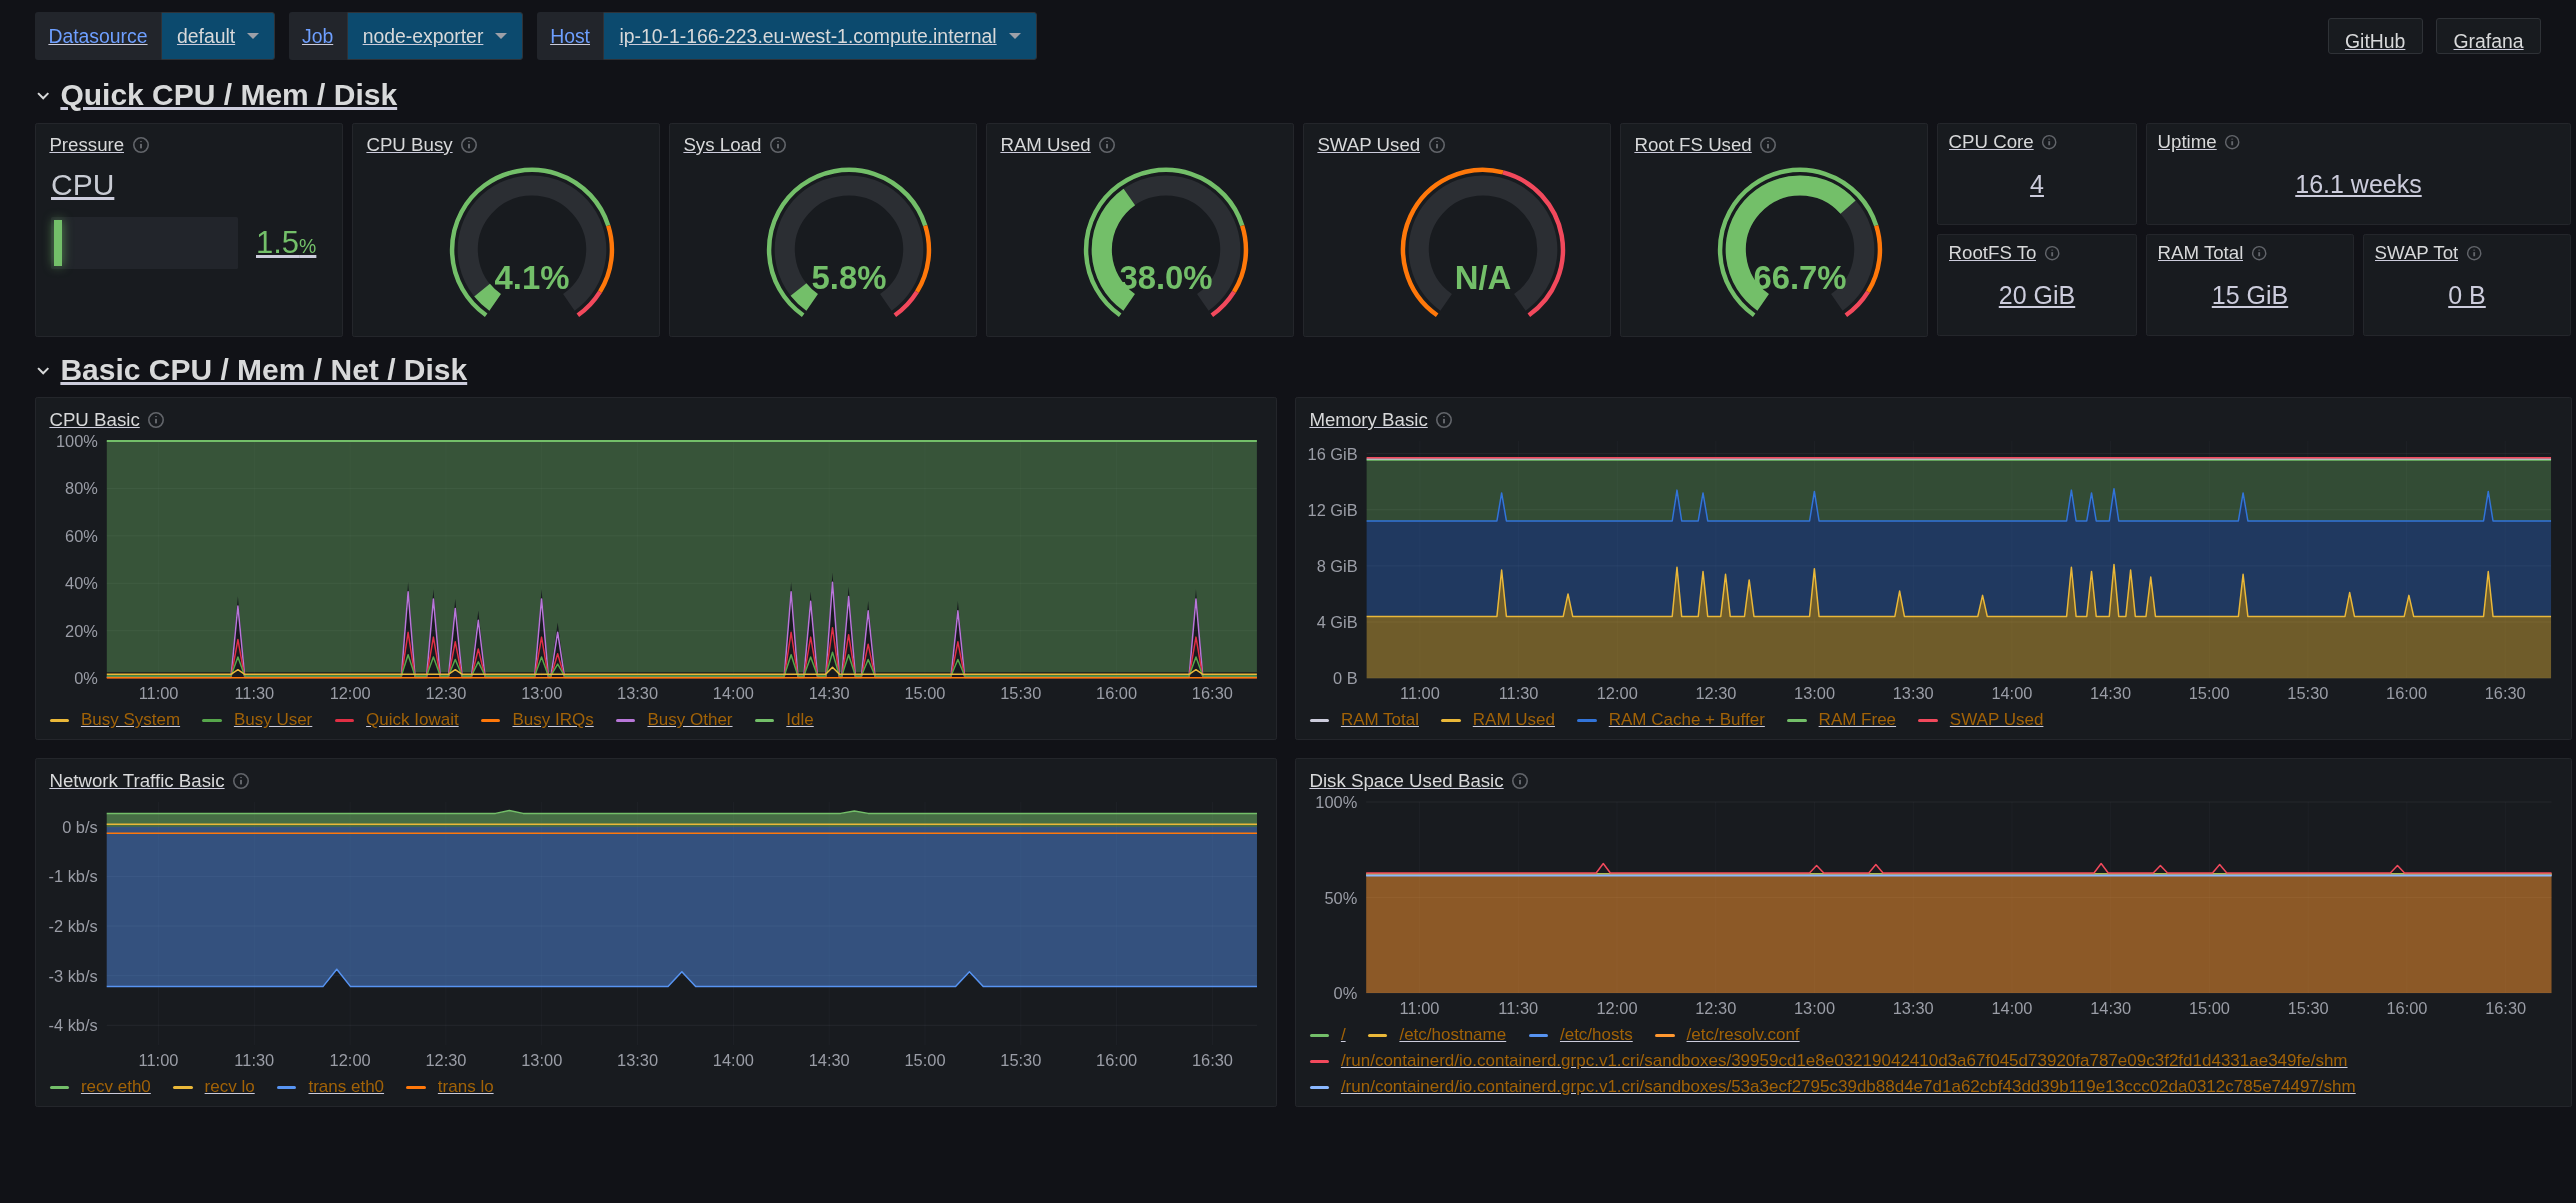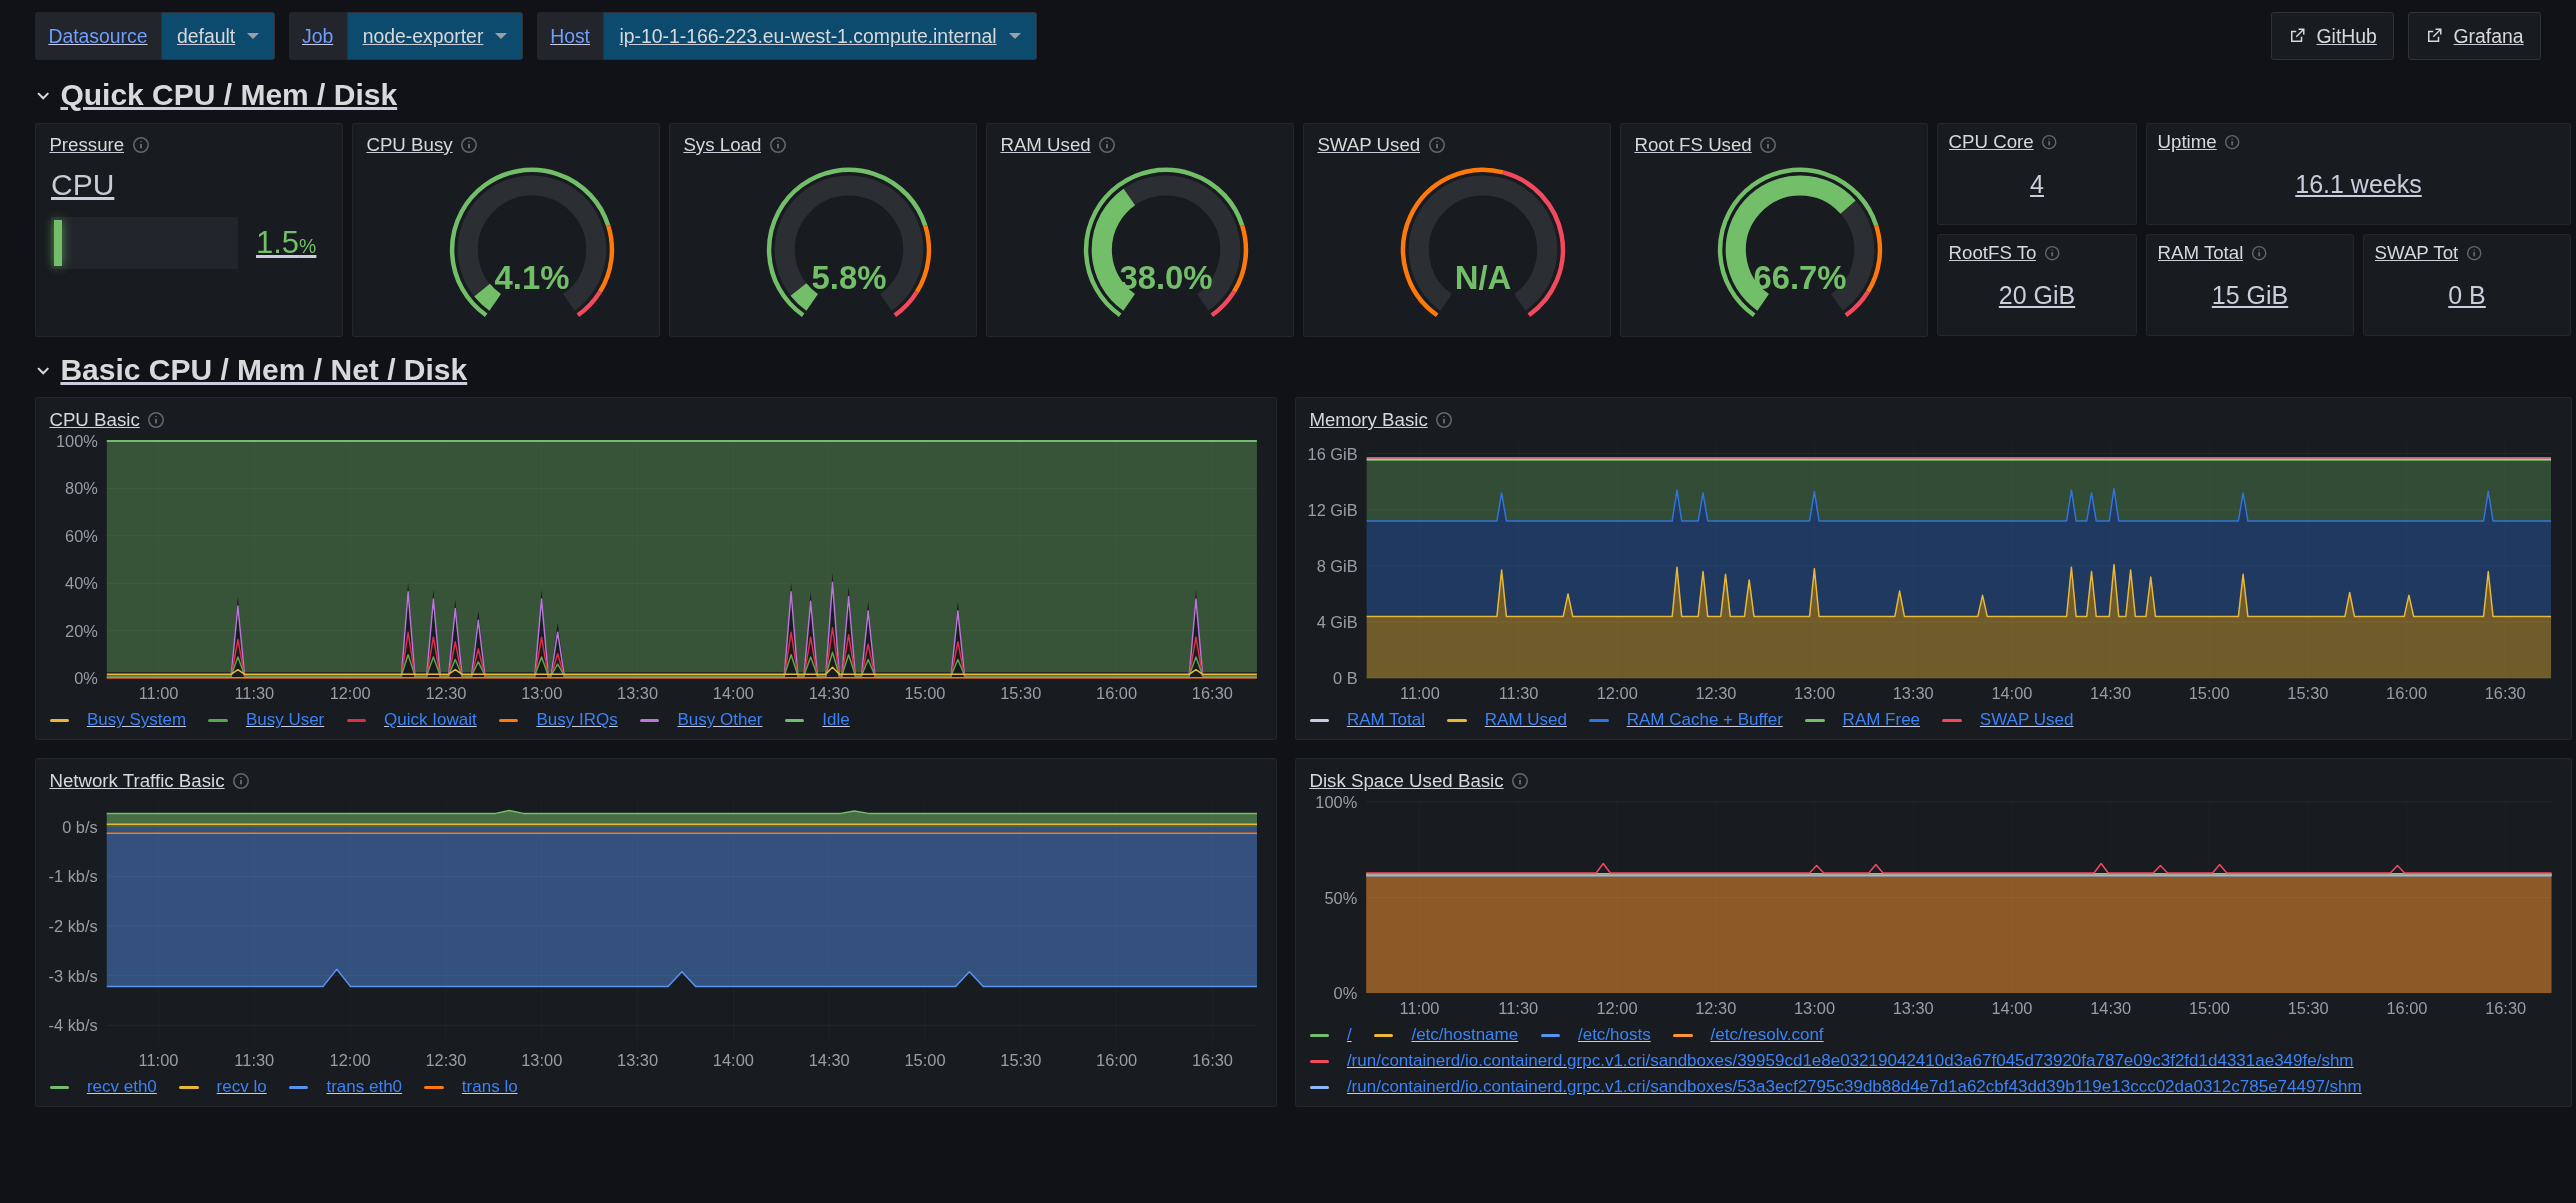--- a/index.html
+++ b/index.html
@@ -12,23 +12,23 @@
   .var-group { display:flex; align-items:center; }
   .var-label { background:#22252B; color:#6E9FFF; font-size:19.4px; font-weight:500;
                height:48px; display:flex; align-items:center; padding:0 13.4px;
                border-radius:3px 0 0 3px; }
   .var-value { background:#0c4a6e; border:0.7px solid #2F3237; height:48px; color:#D8D9DA;
                font-size:19.4px; display:flex; align-items:center; gap:12px; padding:0 15px;
                border-radius:0 3px 3px 0; cursor:pointer; }
   .caret { width:0; height:0; border-left:6px solid transparent; border-right:6px solid transparent;
            border-top:6.7px solid #9DA0A8; display:inline-block; }
   .spacer { flex:1; }
-  .link-btn { display:flex; align-items:center; gap:10.5px; height:48px; padding:0 16.4px;
+  .link-btn { display:flex; align-items:center; gap:10.5px; height:36px; padding:0 16.4px;
               background:#181B1F; border:0.7px solid #2F3237; border-radius:3px;
-              color:#D8D9DA; font-size:19.4px; cursor:pointer; }
+              color:#D8D9DA; font-size:19.4px; cursor:pointer;flex-direction:column; }
 
   
   .section-header { display:flex; align-items:center; gap:9px; font-size:30px; font-weight:700;
                     color:#D8D9DA; padding:7.5px 0 10.5px; cursor:pointer; }
 
   
   .panel { background:#181B1F; border:0.7px solid #24262B; border-radius:2.2px; overflow:hidden;
            display:flex; flex-direction:column; min-width:0; }
   .panel-title-row { display:flex; align-items:center; gap:7.5px; padding:10.5px 13.4px 3px; min-height:33px; }
   .panel-title { font-size:18.7px; font-weight:500; color:#D8D9DA; white-space:nowrap;
@@ -56,21 +56,21 @@
   .stat-value { flex:1; display:flex; align-items:center; justify-content:center;
                 font-size:25px; color:#CCCCDC; padding-bottom:7.5px; }
 
   
   .charts-grid { display:grid; grid-template-columns:1242px 1277px; grid-template-rows:343px 349px;
                  gap:18px; margin-bottom:7.5px; }
   .chart-panel .chart { flex:1; display:flex; flex-direction:column; min-height:0; padding:1.5px 12px 9px 6px; }
   .plotwrap { flex:1; min-height:0; }
   .legend { padding:6px 0 0 7.5px; display:flex; flex-direction:column; gap:6px; }
   .legend-row { display:flex; flex-wrap:wrap; gap:4.5px 22.4px; align-items:center; }
-  .legend-item { display:flex; align-items:center; gap:18px; font-size:17px; color:#3b82f6; cursor:pointer;
+  .legend-item { display:flex; align-items:center; gap:12px; font-size:17px; color:#a16207; cursor:pointer;
                  white-space:nowrap; }
   .swatch { width:19.4px; height:3.7px; border-radius:2.2px; display:inline-block; }
 </style>
 </head>
 <body>
 
 <div class="page">
 
   <header class="topbar">
     <div class="var-group">

